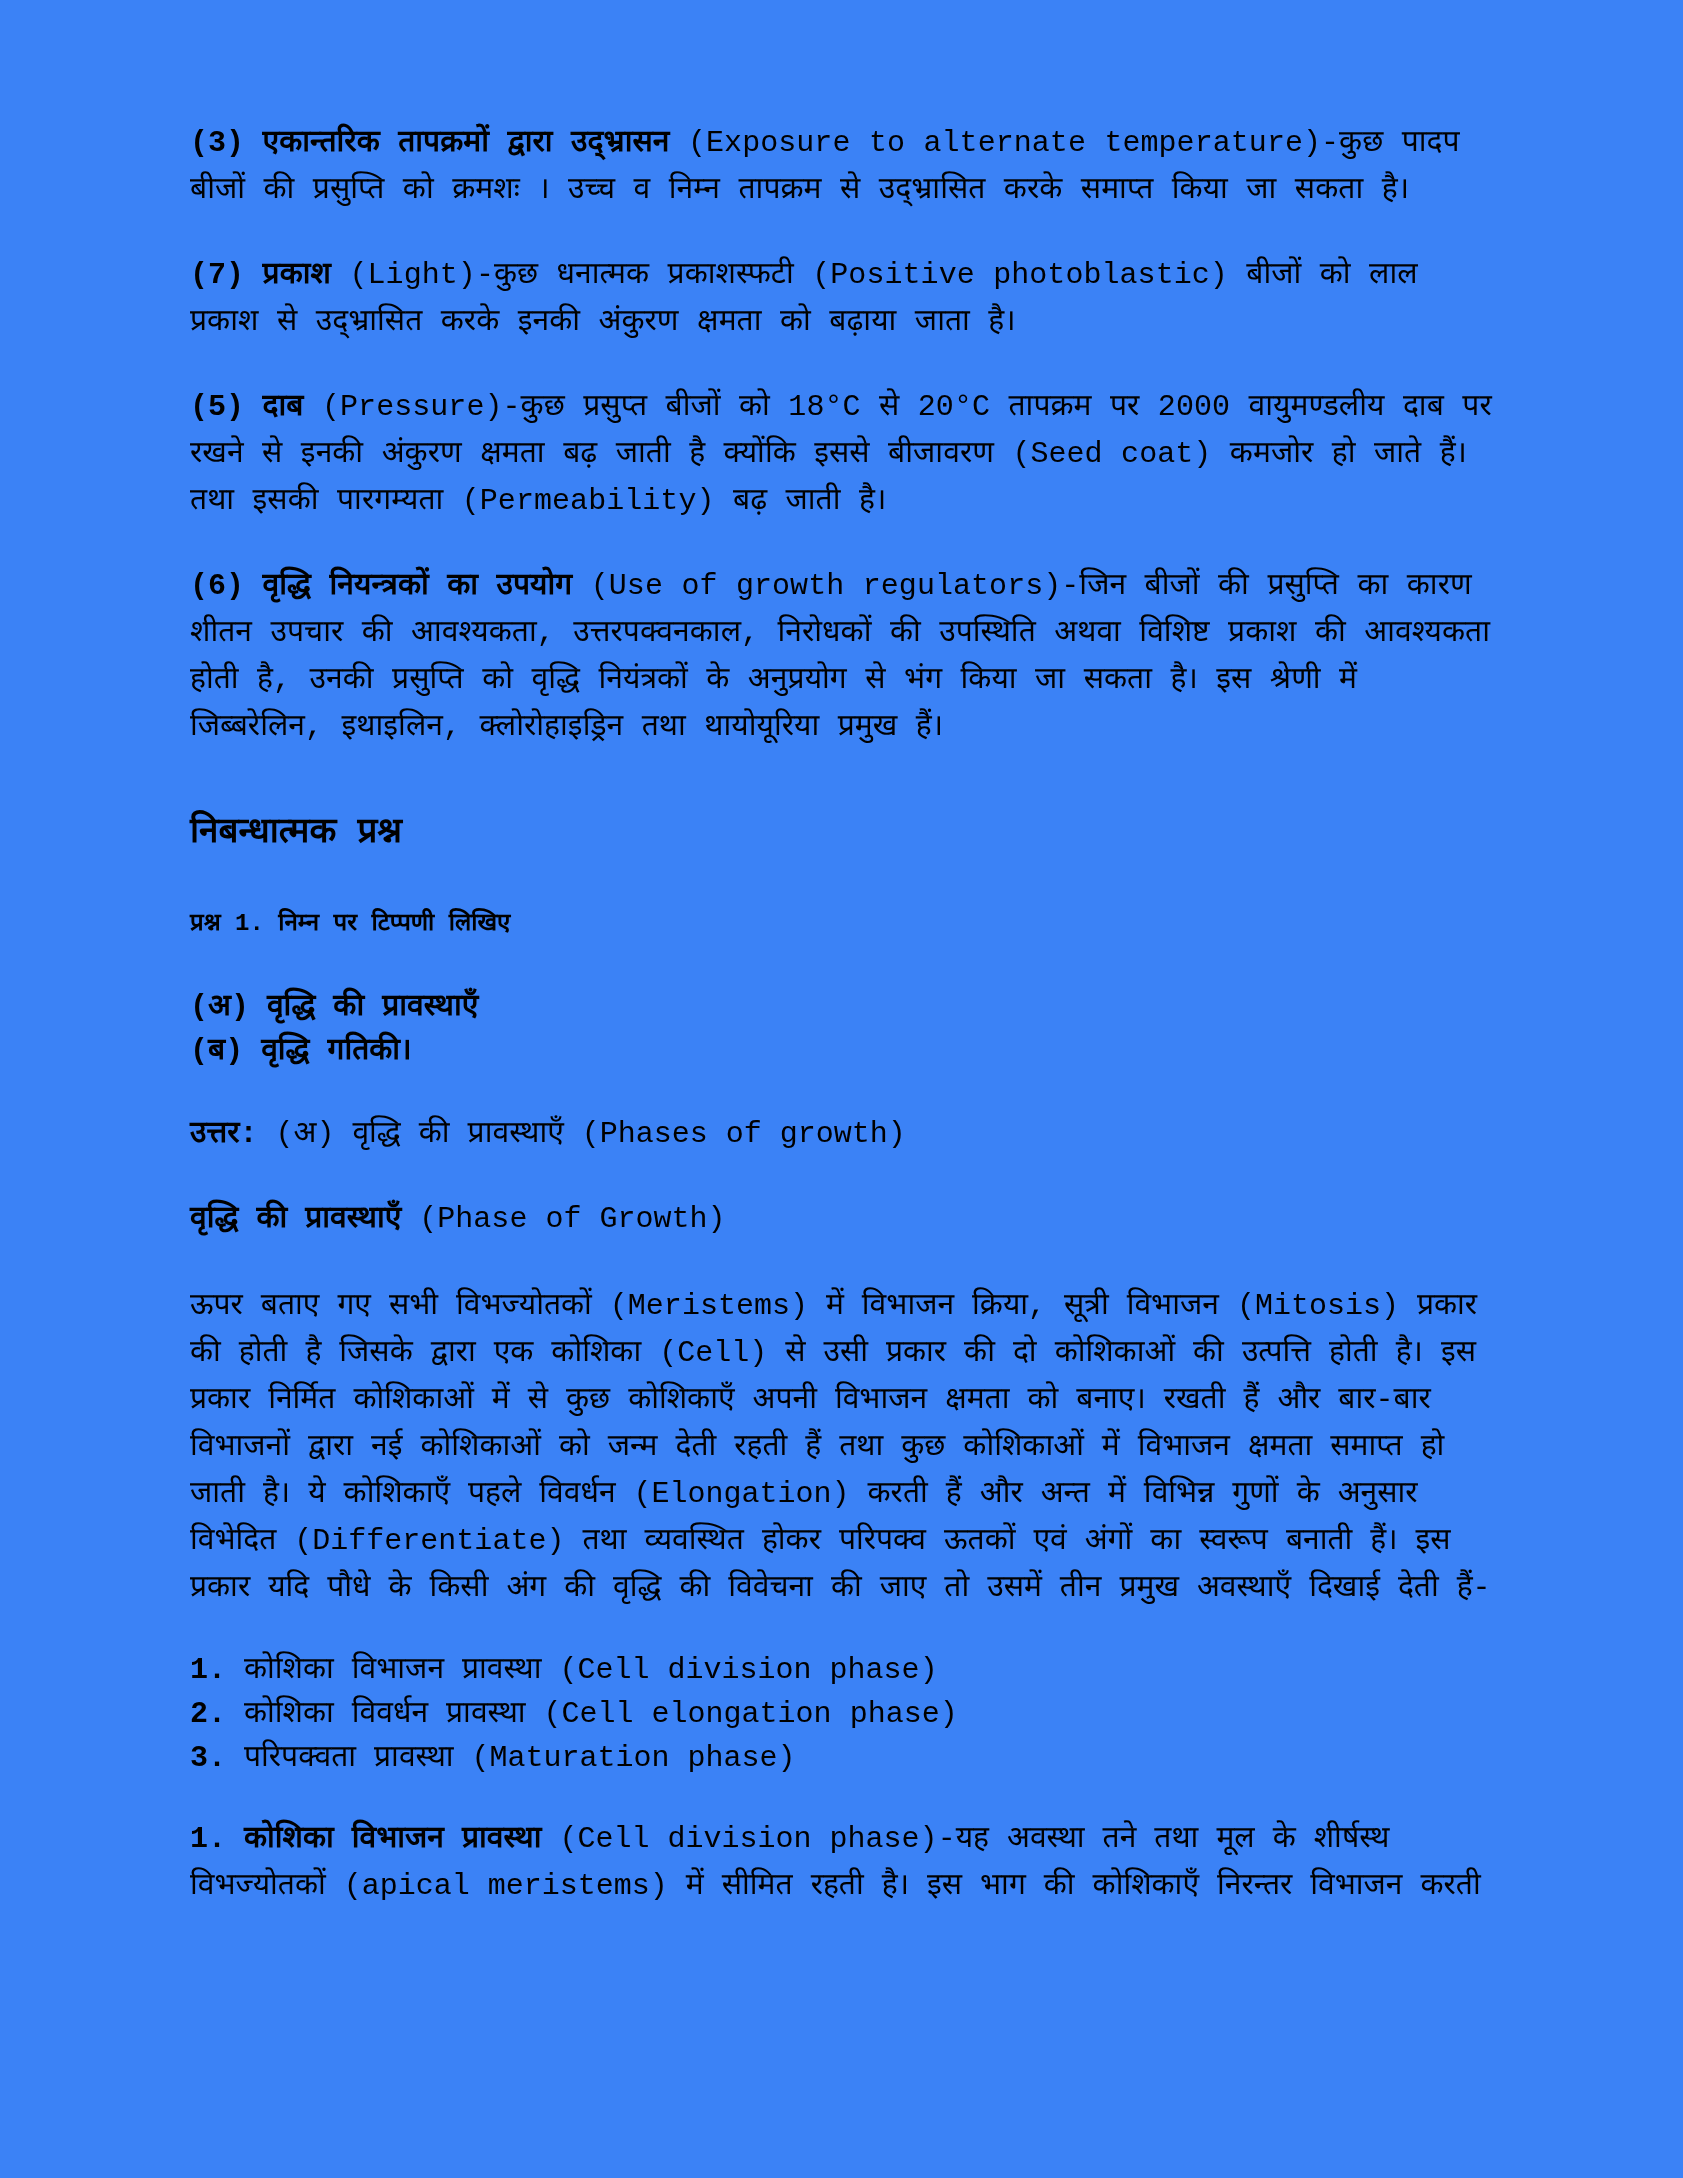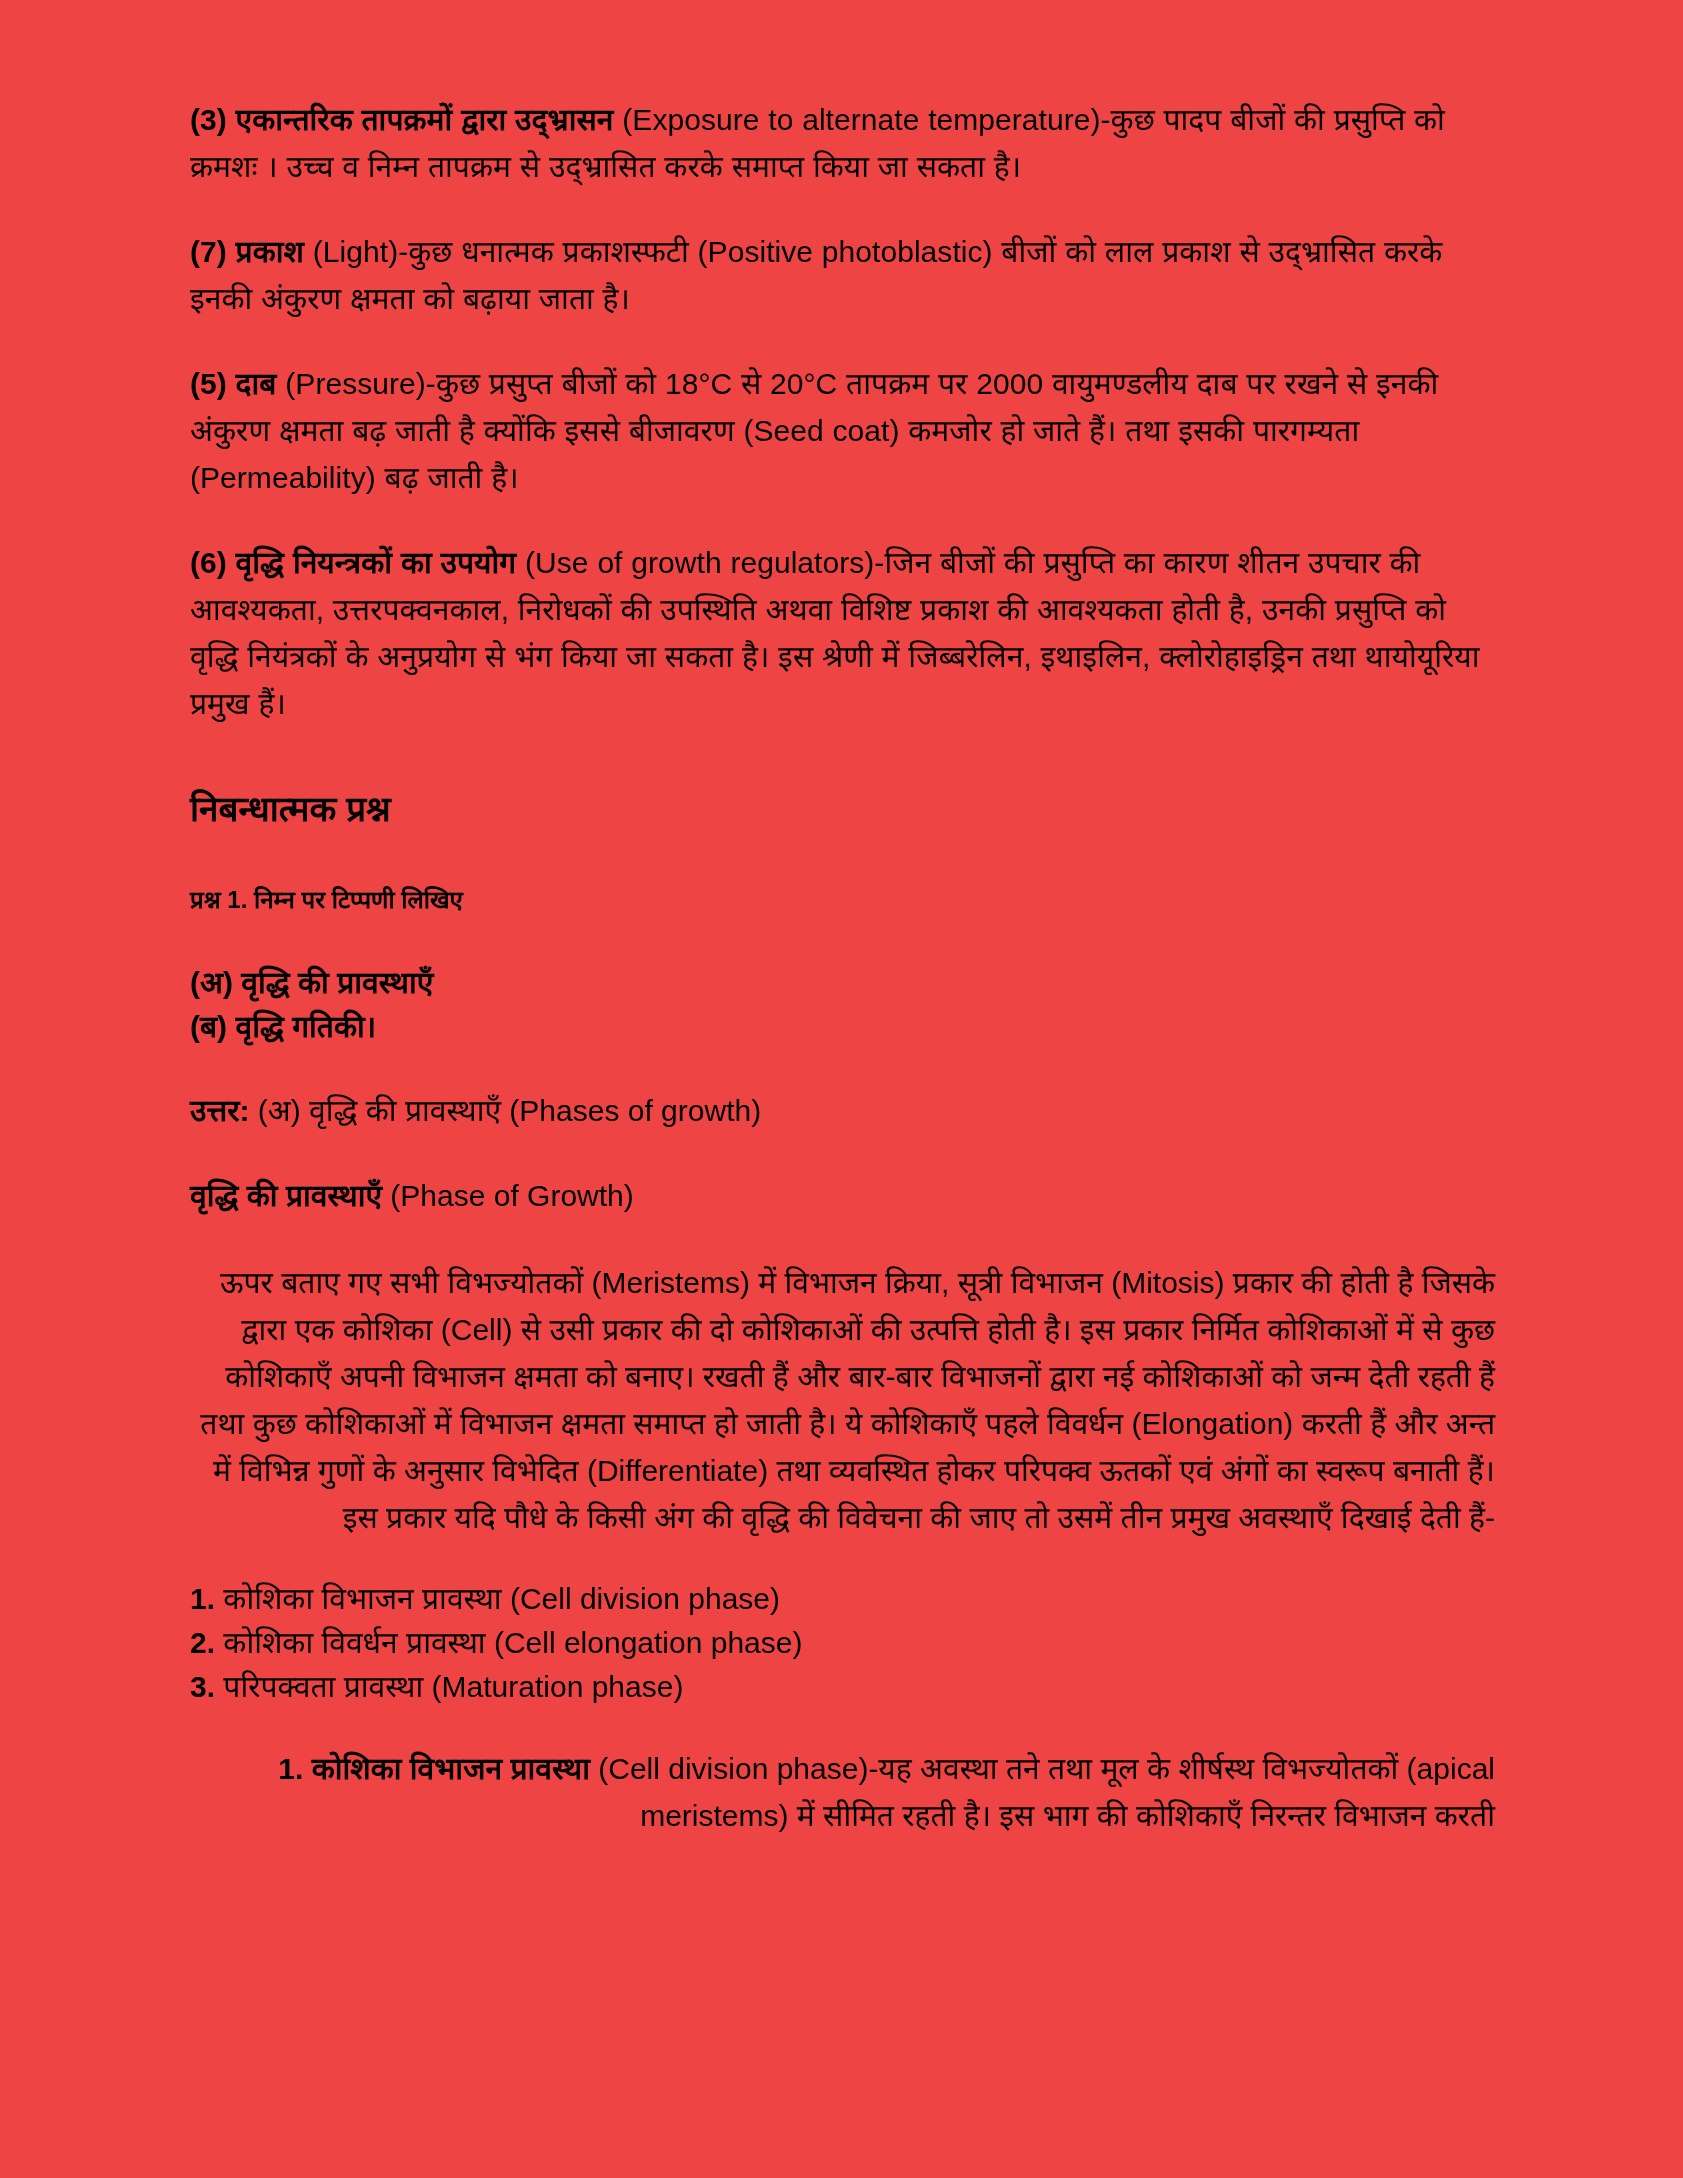--- a/index.html
+++ b/index.html
@@ -12,23 +12,24 @@
     width: 1683px;
     height: 2178px;
     font-family: "Liberation Sans", "DejaVu Sans", sans-serif;
     color: #000000;
     -webkit-font-smoothing: antialiased;
   }
   .page {
     position: relative;
     width: 1683px;
     height: 2178px;
-    background: #ef4444;
+    background: #3b82f6;
     box-sizing: border-box;
-    padding: 96px 176px 0 190px;
+    padding: 120px 176px 0 190px;
+    font-family: Liberation Mono, monospace;
   }
   .content {
     width: 1305px;
   }
 
   
   .para {
     font-size: 30px;
     line-height: 47px;
     text-align: left;
@@ -102,21 +103,21 @@
     line-height: 44px;
   }
   .phase-list .num {
     font-weight: bold;
   }
 
   .body-block {
     font-size: 30px;
     line-height: 47px;
     margin: 0 0 36px 0;
-    text-align: right;
+    text-align: left;
   }
 </style>
 </head>
 <body>
 
 <div class="page">
   <div class="content">
 
     <p class="para gap-md">
       <span class="lead">(3) एकान्तरिक तापक्रमों द्वारा उद्भ्रासन</span><span class="en"> (Exposure to alternate temperature)</span><span>-कुछ पादप बीजों की प्रसुप्ति को क्रमशः । उच्च व निम्न तापक्रम से उद्भ्रासित करके समाप्त किया जा सकता है।</span>

